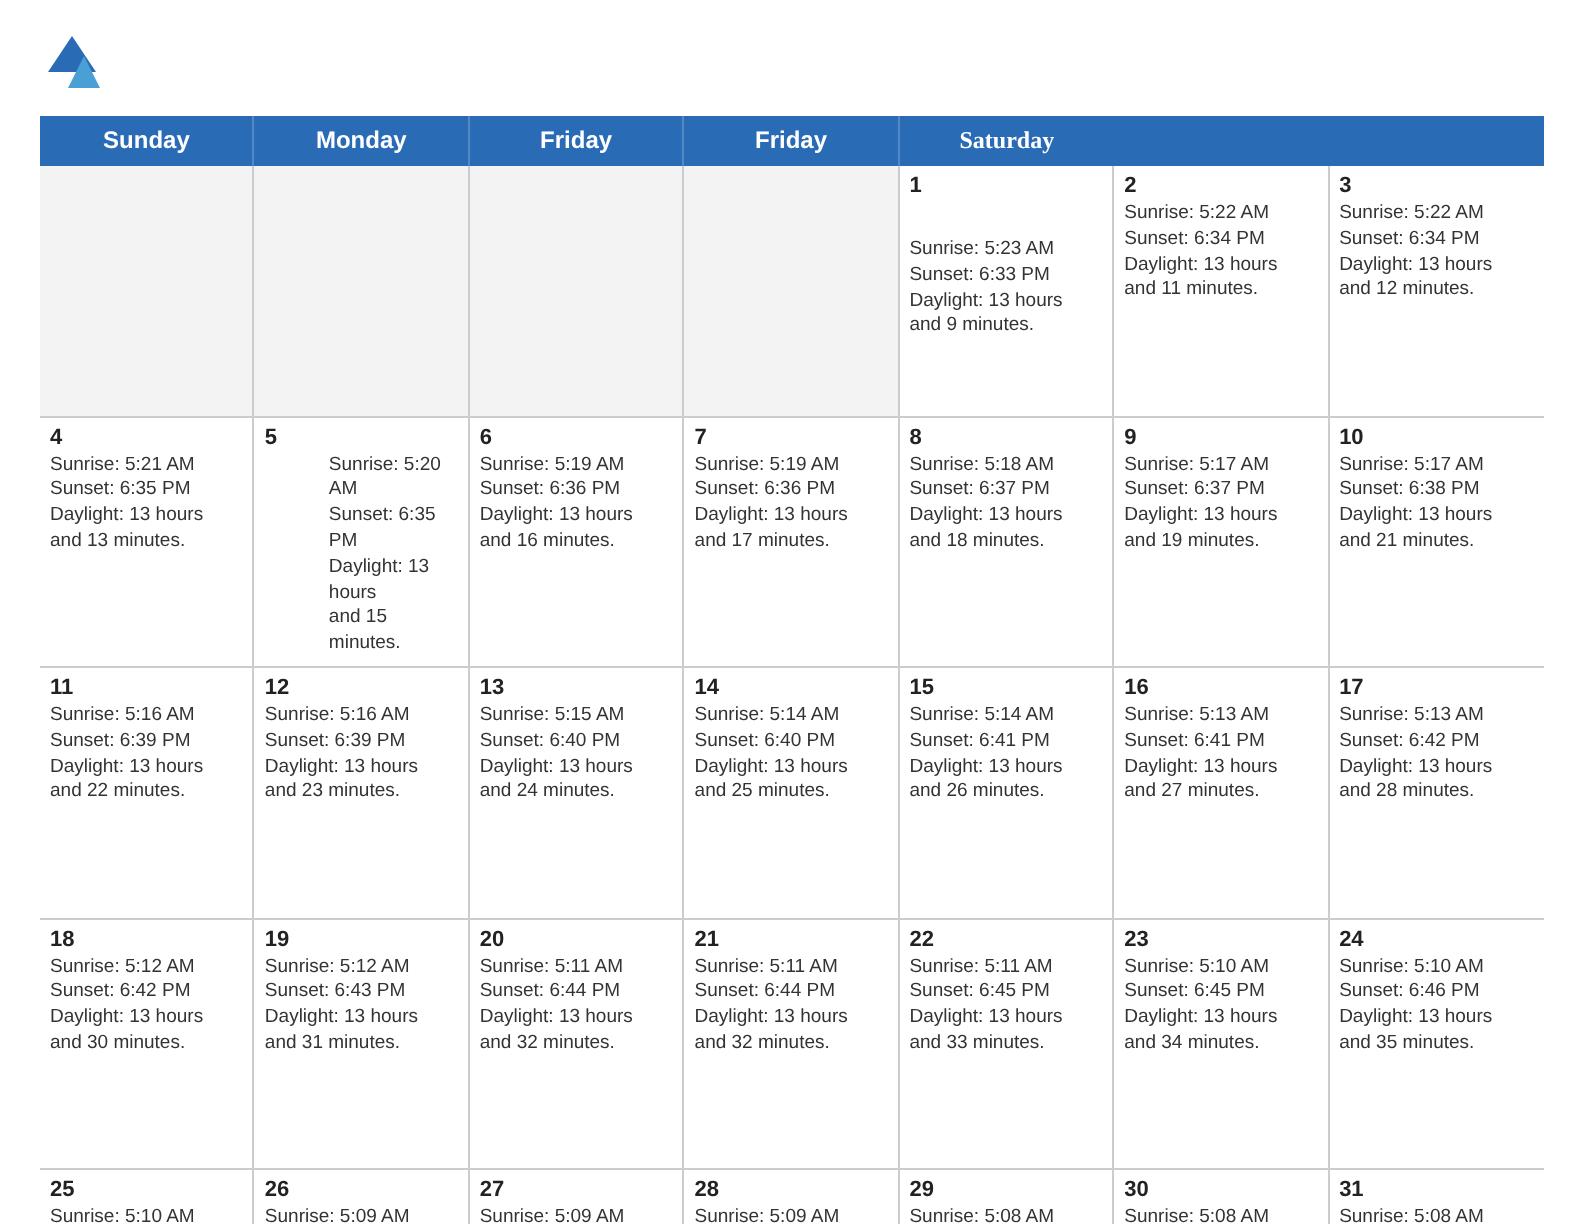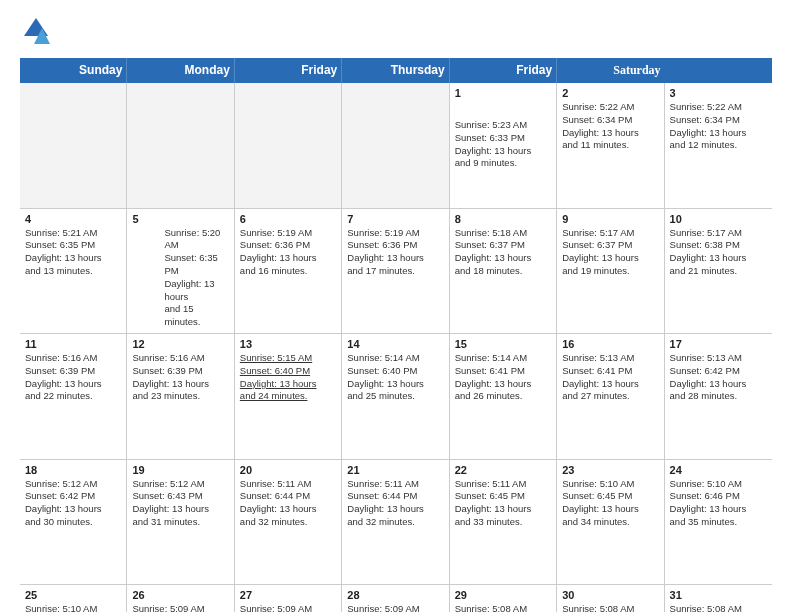--- a/index.html
+++ b/index.html
@@ -67,21 +67,21 @@
     .cal-header {
       display: grid;
       grid-template-columns: repeat(7, 1fr);
       background: #2a6bb5;
     }
     .cal-header-cell {
       color: #fff;
       font-size: 12px;
       font-weight: bold;
       padding: 5px 4px;
-      text-align: right;
+      text-align: center;
       border-right: 1px solid rgba(255,255,255,0.2);
     }
     .cal-header-cell:last-child { border-right: none; font-family: Liberation Serif, serif; }
     .cal-body {
       flex: 1;
       display: grid;
       grid-template-rows: repeat(5, 1fr);
     }
     .cal-row {
       display: grid;
@@ -131,21 +131,20 @@
       <div class="month-year"></div>
       <div class="location"></div>
     </div>
   </div>
 
   <div class="calendar">
     <div class="cal-header">
     <div class="cal-header-cell">Sunday</div>
         <div class="cal-header-cell">Monday</div>
         <div class="cal-header-cell">Friday</div>
-        <div class="cal-header-cell">Thursday</div>
         <div class="cal-header-cell">Friday</div>
         <div class="cal-header-cell">Saturday</div>
       </div>
     <div class="cal-body">
     <div class="cal-row">
           <div class="cal-cell empty shaded"></div>
           <div class="cal-cell empty shaded"></div>
           <div class="cal-cell empty shaded"></div>
           <div class="cal-cell empty shaded"></div>
           <div class="cal-cell">
@@ -231,21 +230,21 @@
           </div>
           <div class="cal-cell">
             <div class="day-num">12</div>
             <div class="cell-text" style="white-space: pre-line;">Sunrise: 5:16 AM
 Sunset: 6:39 PM
 Daylight: 13 hours
 and 23 minutes.</div>
           </div>
           <div class="cal-cell">
             <div class="day-num">13</div>
-            <div class="cell-text" style="white-space: pre-line; text-decoration: underline;">Sunrise: 5:15 AM
+            <div class="cell-text" style="white-space: pre-line;">Sunrise: 5:15 AM
 Sunset: 6:40 PM
 Daylight: 13 hours
 and 24 minutes.</div>
           </div>
           <div class="cal-cell">
             <div class="day-num">14</div>
             <div class="cell-text" style="white-space: pre-line;">Sunrise: 5:14 AM
 Sunset: 6:40 PM
 Daylight: 13 hours
 and 25 minutes.</div>

